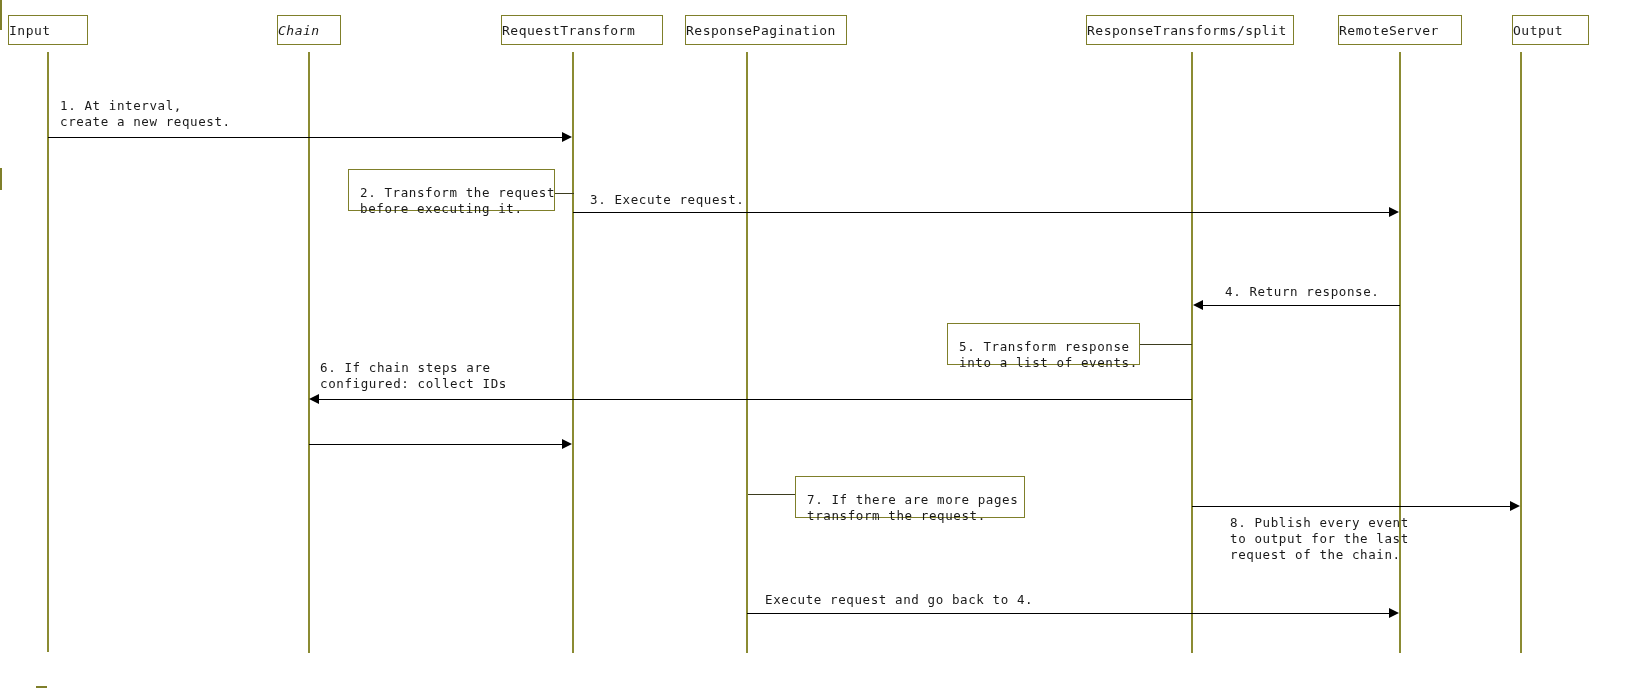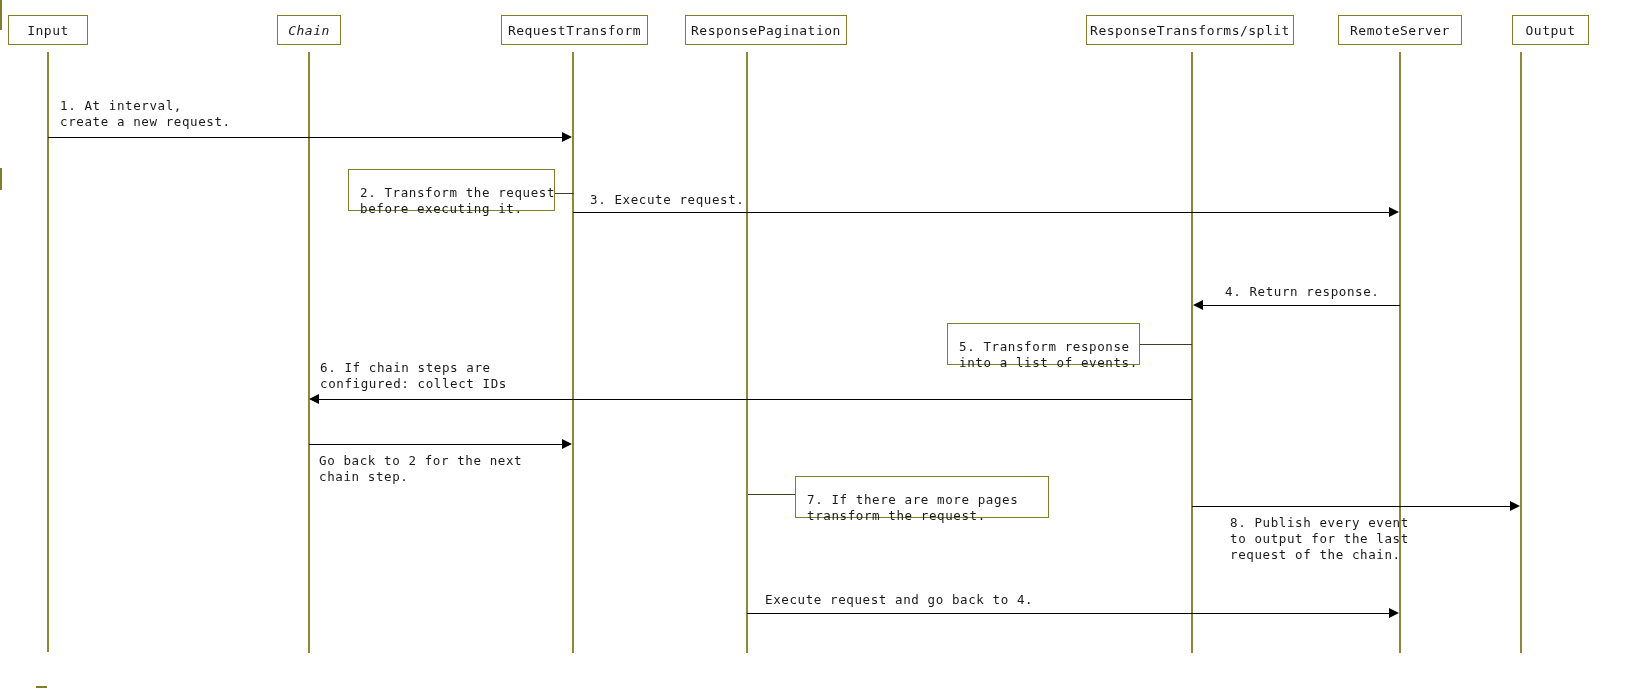--- a/index.html
+++ b/index.html
@@ -15,21 +15,20 @@
     font-family: "DejaVu Sans Mono", "Liberation Mono", monospace;
     overflow: hidden;
   }
   .lifeline-head {
     position: absolute;
     border: 1px solid #7f7f2a;
     background: #ffffff;
     box-sizing: border-box;
     display: flex;
     align-items: center;
-    justify-content: center;
     font-size: 13px;
     color: #1a1a1a;
     letter-spacing: 0.5px;
     white-space: nowrap;
     height: 30px;
     top: 15px;
   }
   .lifeline-line {
     position: absolute;
     width: 2px;
@@ -90,21 +89,21 @@
 <body>
 
 <div id="diagram">
 
   <div class="lifeline-head" style="left:8px; width:80px;">
     <span>Input</span>
   </div>
   <div class="lifeline-head" style="left:277px; width:64px;font-style:italic;">
     <span>Chain</span>
   </div>
-  <div class="lifeline-head" style="left:501px; width:147px;">
+  <div class="lifeline-head" style="left:501px; width:162px;">
     <span>RequestTransform</span>
   </div>
   <div class="lifeline-head" style="left:1086px; width:208px;">
     <span>ResponseTransforms/split</span>
   </div>
   <div class="lifeline-head" style="left:685px; width:162px;">
     <span>ResponsePagination</span>
   </div>
   <div class="lifeline-head" style="left:1338px; width:124px;">
     <span>RemoteServer</span>
@@ -142,25 +141,23 @@
   <div class="note-box" style="left:947px; top:323px; width:193px; height:42px;">5. Transform response
 into a list of events.</div>
 
   <div class="msg-label" style="left:320px; top:360px;">6. If chain steps are
 configured: collect IDs</div>
   <div class="msg-line" style="left:317px; top:399px; width:875px;"></div>
   <div class="arrow-left" style="left:309px; top:394px;"></div>
 
   <div class="msg-line" style="left:309px; top:444px; width:254px;"></div>
   <div class="arrow-right" style="left:562px; top:439px;"></div>
-  <div class="msg-label" style="left:319px; top:453px;">Go back to 2 for the next
-chain step.</div>
 
   <div class="note-connector" style="left:748px; top:494px; width:48px;"></div>
-  <div class="note-box" style="left:795px; top:476px; width:254px; height:42px;">7. If there are more pages
+  <div class="note-box" style="left:795px; top:476px; width:230px; height:42px;">7. If there are more pages
 transform the request.</div>
 
   <div class="msg-line" style="left:1192px; top:506px; width:320px;"></div>
   <div class="arrow-right" style="left:1510px; top:501px;"></div>
   <div class="msg-label" style="left:1230px; top:515px;">8. Publish every event
 to output for the last
 request of the chain.</div>
 
   <div class="msg-label" style="left:765px; top:592px;">Execute request and go back to 4.</div>
   <div class="msg-line" style="left:747px; top:613px; width:644px;"></div>

